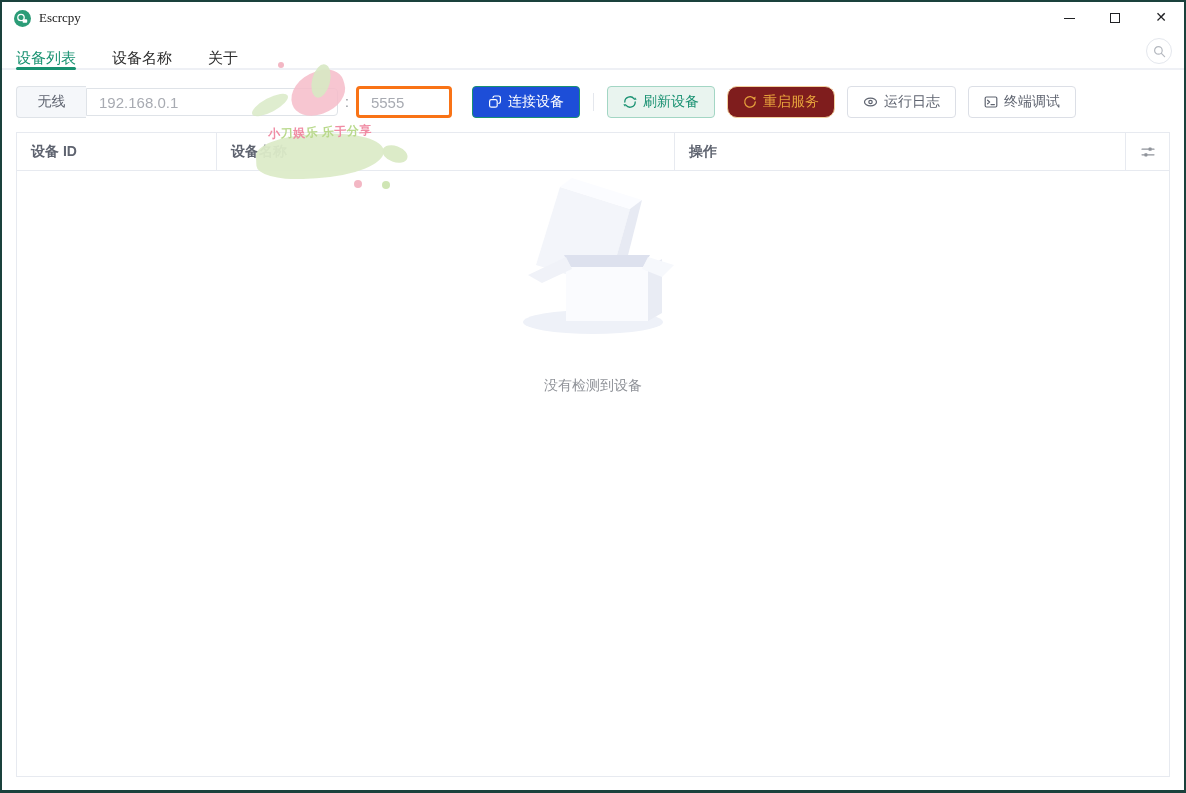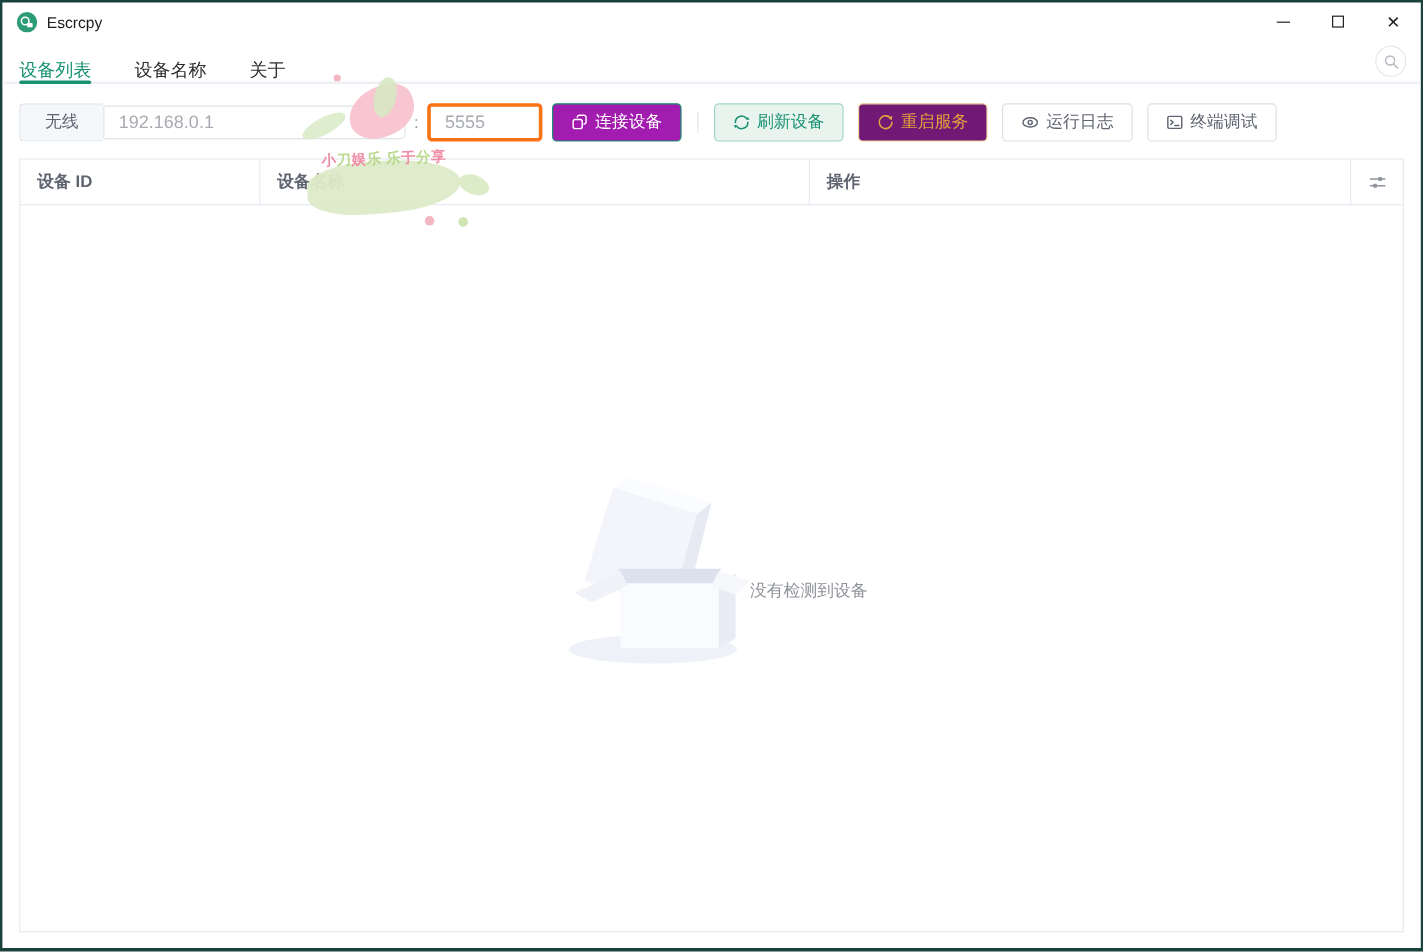--- a/index.html
+++ b/index.html
@@ -6,52 +6,52 @@
   html,body { width:1186px; height:793px; }
   body {
     font-family:"Liberation Sans","DejaVu Sans",sans-serif;
     background:#fff;
     border:2px solid #1a413c;
     border-bottom-width:3px;
     position:relative;
     overflow:hidden;
   }
   
-  .titlebar { height:32px; display:flex; align-items:center; padding-left:12px; }
+  .titlebar { height:32px; display:flex; align-items:center; padding-left:12px;font-family:Liberation Serif, serif; }
   .app-icon { width:17px; height:17px; flex:0 0 auto; }
   .app-title { margin-left:8px; font-size:13px; color:#1b1b1b; }
   .win-controls { margin-left:auto; display:flex; height:100%; }
   .win-btn { width:46px; height:100%; display:flex; align-items:center; justify-content:center; color:#202124; cursor:default; }
   .glyph-min { width:11px; border-top:1px solid #202124; display:block; }
   .glyph-max { width:10px; height:10px; border:1px solid #202124; display:block; }
   .glyph-close { font-size:14px; line-height:1; }
   
   .tabbar { height:36px; display:flex; align-items:center; padding:0 12px 0 14px; border-bottom:2px solid #eef0f5; position:relative; }
   .tab { position:relative; height:34px; display:flex; align-items:flex-end; margin-right:36px; font-size:15px; color:#2d2d2d; cursor:pointer; }
   .tab.active { color:#179170; }
   .tab.active::after { content:""; position:absolute; left:0; right:0; bottom:-2px; height:3px; background:#179170; border-radius:2px; }
   .search-btn { margin-left:auto; width:26px; height:26px; border:1px solid #e4e7ed; border-radius:50%; background:#fff; display:flex; align-items:center; justify-content:center; }
   
   .toolbar { margin-top:16px; padding:0 14px; display:flex; align-items:center; height:32px; }
   .input-prepend { width:70px; height:32px; background:#f5f7fa; border:1px solid #dfe3e8; border-right:none; border-radius:4px 0 0 4px; display:flex; align-items:center; justify-content:center; font-size:14px; color:#5f6470; }
   .ip-input { width:252px; height:28px; border:1px solid #dfe3e8; border-radius:0 4px 4px 0; padding:0 12px; font-size:15px; color:#a8abb2; outline:none; font-family:inherit; }
   .colon { margin:0 7px; color:#909399; font-size:14px; }
   .port-input { width:96px; height:32px; border:3px solid #f97316; border-radius:4px; padding:0 12px; font-size:15px; color:#a8abb2; outline:none; font-family:inherit; }
   .btn { height:32px; border-radius:4px; display:inline-flex; align-items:center; justify-content:center; gap:6px; font-size:14px; padding:0 15px; cursor:pointer; border:1px solid transparent; font-family:inherit; background:#fff; white-space:nowrap; }
-  .btn-connect { background:#a21caf; border-color:#1a9172; color:#fff; margin-left:8px; }
+  .btn-connect { background:#1d4ed8; border-color:#1a9172; color:#fff; margin-left:20px; }
   .btn-plain-green { background:#e9f4ef; border-color:#a3d6c4; color:#1a9172; margin-right:12px; }
-  .btn-plain-warn { background:#701a75; border-color:#f3d19e; color:#e6a23c; margin-right:12px; }
+  .btn-plain-warn { background:#7f1d1d; border-color:#f3d19e; color:#e6a23c; margin-right:12px;border-radius:10px; }
   .btn-default { background:#fff; border-color:#dcdfe6; color:#5f6470; margin-right:12px; }
   .v-divider { width:1px; height:18px; background:#e4e7ed; margin:0 13px 0 13px; }
   
   .device-table { margin:14px 14px 0 14px; height:645px; border:1px solid #e7eaf0; display:flex; flex-direction:column; position:relative; background:#fff; }
   .thead { height:38px; display:grid; grid-template-columns:200px 458px 451px 1fr; border-bottom:1px solid #e7eaf0; align-items:center; }
   .th { height:100%; display:flex; align-items:center; padding-left:14px; font-size:14px; font-weight:700; color:#5f6470; border-right:1px solid #e7eaf0; }
   .th:last-child { border-right:none; justify-content:center; padding-left:0; }
-  .tbody { flex:1; display:flex; align-items:center; justify-content:center; }
+  .tbody { flex:1; display:flex; flex-direction:column; align-items:center; }
   .empty-text { margin-top:38px; font-size:14px; color:#909399; }
   
   .watermark { position:absolute; left:240px; top:60px; width:170px; height:135px; pointer-events:none; z-index:30; }
   .wm-text { position:absolute; left:26px; top:62px; font-size:12px; font-weight:700; letter-spacing:0.5px; transform:rotate(-2deg); white-space:nowrap; }
   .wm-p { color:#f08ca4; }
   .wm-g { color:#b9d98c; }
   .wm-blob { position:absolute; border-radius:50%; }
   
   svg .st { fill:none; stroke-linecap:round; stroke-linejoin:round; }
 </style>

